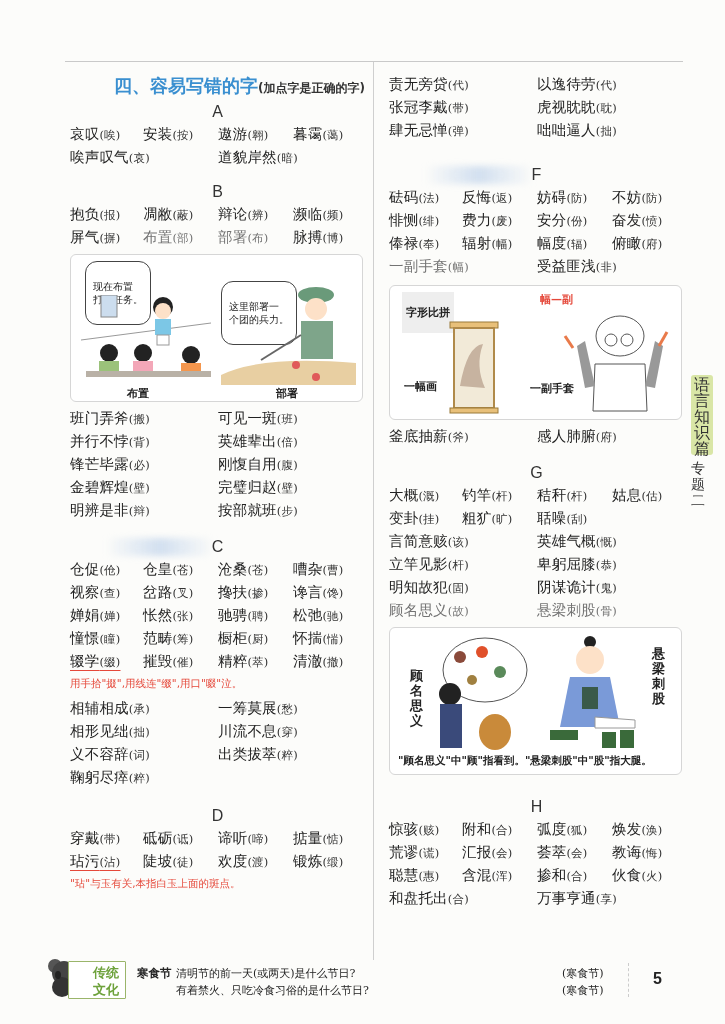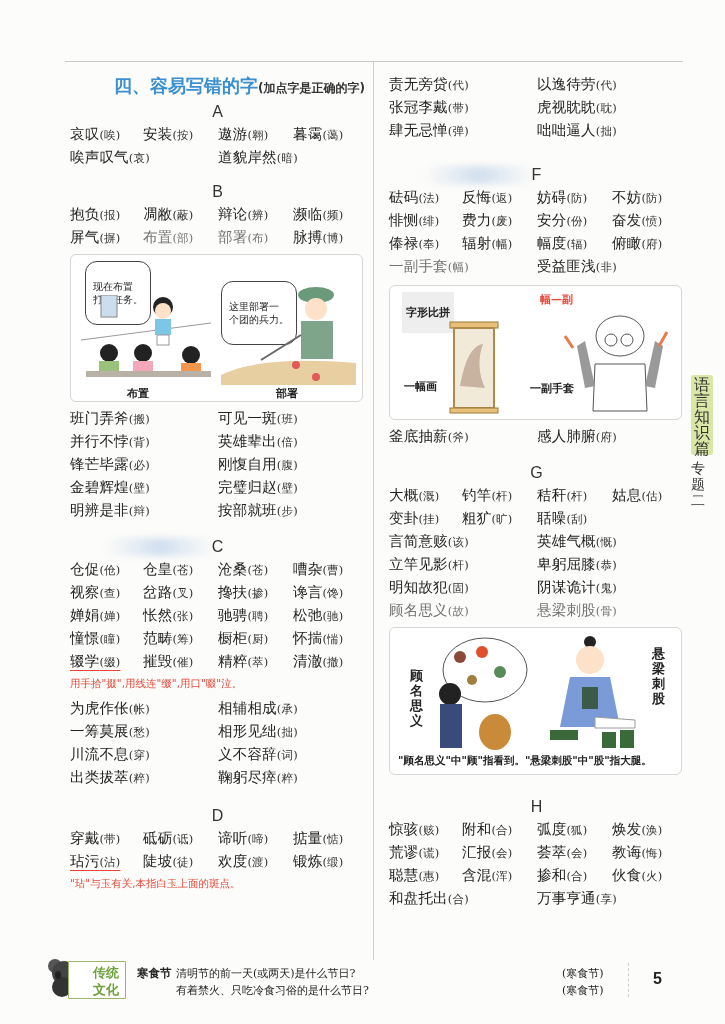--- a/index.html
+++ b/index.html
@@ -149,21 +149,20 @@
         <div class="word"><span>范畴</span><span class="wrong">(筹)</span></div>
         <div class="word"><span>橱柜</span><span class="wrong">(厨)</span></div>
         <div class="word"><span>怀揣</span><span class="wrong">(惴)</span></div>
         <div class="word"><span style="text-decoration: underline rgb(229, 72, 58); text-underline-offset: 4px;">辍学</span><span class="wrong" style="text-decoration: underline rgb(229, 72, 58); text-underline-offset: 4px;">(缀)</span></div>
         <div class="word"><span>摧毁</span><span class="wrong">(催)</span></div>
         <div class="word"><span>精粹</span><span class="wrong">(萃)</span></div>
         <div class="word"><span>清澈</span><span class="wrong">(撤)</span></div>
       </div>
     <div class="note">用手拾"掇",用线连"缀",用口"啜"泣。</div>
     <div class="grid2" style="margin-top:4px">
-        <div class="word"><span>为虎作伥</span><span class="wrong">(帐)</span></div>
         <div class="word"><span>相辅相成</span><span class="wrong">(承)</span></div>
         <div class="word"><span>一筹莫展</span><span class="wrong">(愁)</span></div>
         <div class="word"><span>相形见绌</span><span class="wrong">(拙)</span></div>
         <div class="word"><span>川流不息</span><span class="wrong">(穿)</span></div>
         <div class="word"><span>义不容辞</span><span class="wrong">(词)</span></div>
         <div class="word"><span>出类拔萃</span><span class="wrong">(粹)</span></div>
         <div class="word"><span>鞠躬尽瘁</span><span class="wrong">(粹)</span></div>
       </div>
 
     <div class="letter" style="margin-top:14px"><span>D</span></div>

